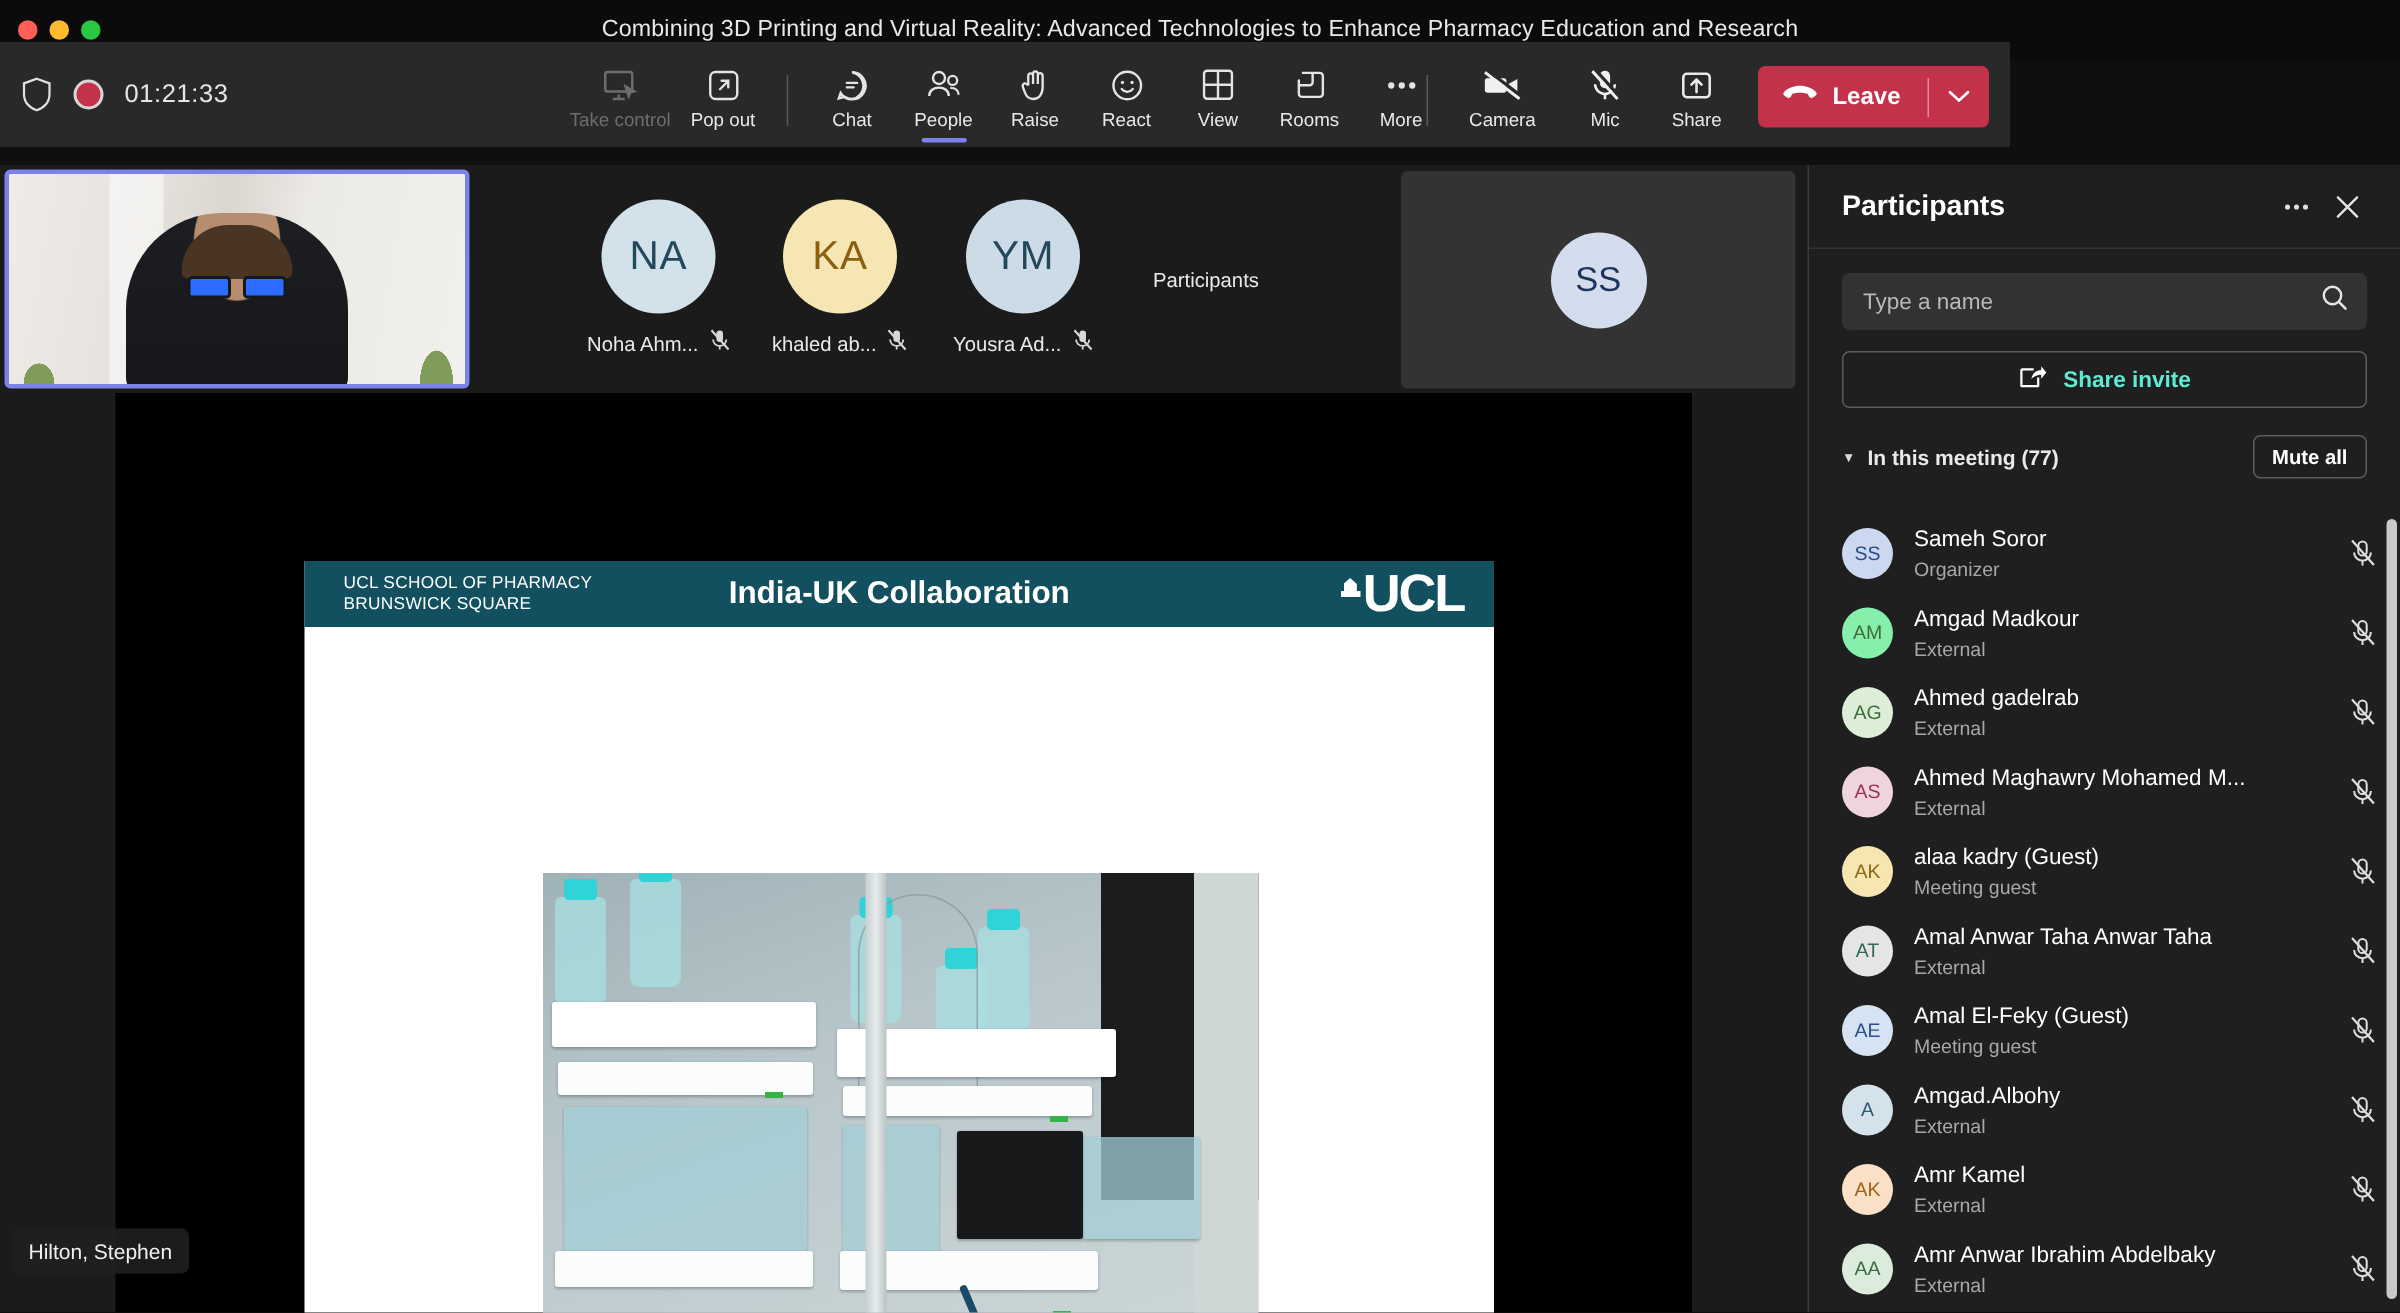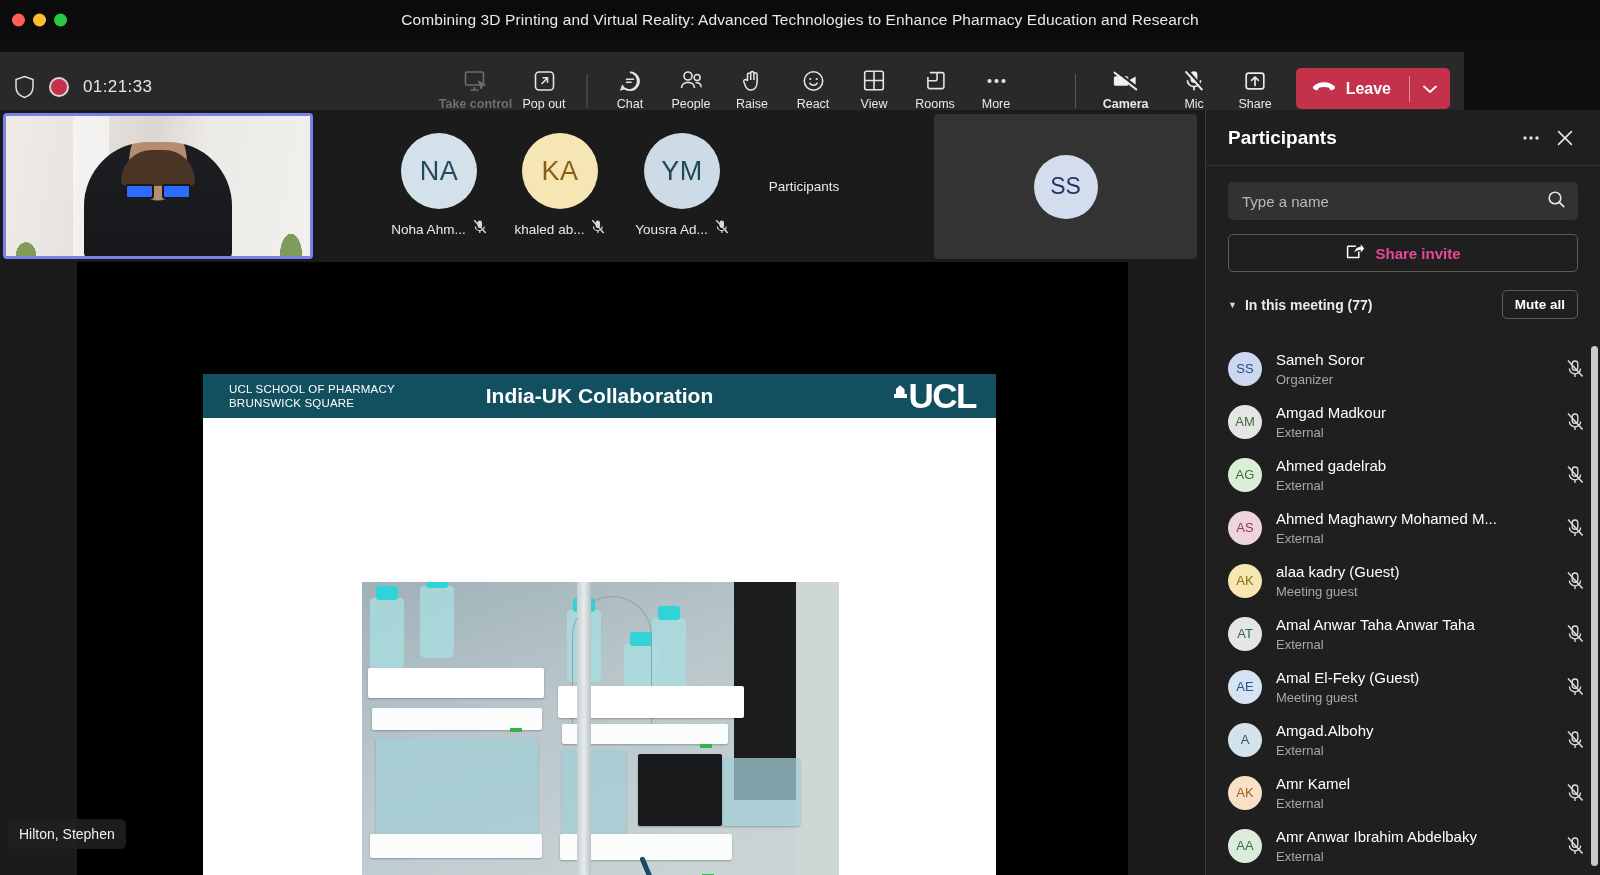--- a/index.html
+++ b/index.html
@@ -21,21 +21,21 @@
   .tl.red { background: #ff5f57; }
   .tl.yellow { background: #febc2e; }
   .tl.green { background: #28c840; }
   .title-text {
     width: 100%; text-align: center; color: #e8e8e8; font-size: 15.5px;
     letter-spacing: .1px; white-space: nowrap;
   }
 
   
   .toolbar {
-    position: absolute; left: 0; top: 52px; width: 1464px; height: 70px;
+    position: absolute; left: 0; top: 28px; width: 1340px; height: 70px;
     background: #292929; display: flex; align-items: center;
   }
   .tb-left { position: absolute; left: 14px; display: flex; align-items: center; gap: 14px; }
   .shield svg { display: block; }
   .rec-dot {
     width: 20px; height: 20px; border-radius: 50%;
     background: #c4314b; border: 2px solid #d6d6d6;
   }
   .timer { color: #e6e6e6; font-size: 17px; letter-spacing: .4px; }
 
@@ -53,21 +53,21 @@
   }
   .tbtn .ico { height: 26px; display: flex; align-items: center; justify-content: center; }
   .tbtn.disabled { color: #6e6e6e; }
   .tbtn.disabled svg { stroke: #6e6e6e; }
   .tbtn .lbl { line-height: 1; }
   .tbtn.active::after {
     content: ""; position: absolute; bottom: 3px; left: 50%; transform: translateX(-50%);
     width: 30px; height: 3px; border-radius: 2px; background: #7b83eb;
   }
   .tb-sep { width: 1px; height: 34px; background: #5a5a5a; margin: 0 12px 14px 12px; }
-  .tbtn.wide { width: 76px; font-weight: bold; }
+  .tbtn.wide { width: 76px; }
 
   .leave {
     display: flex; align-items: center; height: 41px; margin: 0 0 13px 10px;
     background: #c4314b; border-radius: 5px; overflow: hidden; cursor: pointer;
   }
   .leave-main { display: flex; align-items: center; gap: 9px; padding: 0 18px 0 15px; height: 100%; }
   .leave-main .lv-txt { color: #fff; font-size: 16px; font-weight: bold; }
   .leave-div { width: 1px; height: 26px; background: rgba(255,255,255,.45); }
   .leave-caret { padding: 0 12px; display: flex; align-items: center; height: 100%; }
 
@@ -191,21 +191,21 @@
   .search {
     height: 38px; background: #323232; border-radius: 5px; display: flex; align-items: center;
     padding: 0 12px 0 14px; margin-bottom: 14px;
   }
   .search input {
     flex: 1; background: transparent; border: none; outline: none;
     color: #e8e8e8; font-size: 15px; font-family: inherit;
   }
   .search input::placeholder { color: #b9b9b9; }
   .share-invite {
-    height: 38px; border: 1px solid #5c5c5c; border-radius: 5px; color: #ec4899; font-size: 15px;
+    height: 38px; border: 1px solid #5c5c5c; border-radius: 5px; color: #5eead4; font-size: 15px;
     display: flex; align-items: center; justify-content: center; gap: 10px; cursor: pointer;
     font-weight: bold; background: transparent;
   }
   .section-row { display: flex; align-items: center; margin: 18px 0 8px 0; }
   .sect-caret { margin-right: 8px; color: #d8d8d8; font-size: 9px; }
   .sect-label { color: #eaeaea; font-size: 14px; font-weight: bold; flex: 1; }
   .mute-all {
     border: 1px solid #5c5c5c; border-radius: 5px; color: #fff; font-size: 13.5px;
     padding: 6px 12px; cursor: pointer; background: transparent; font-weight: bold;
   }
@@ -600,21 +600,21 @@
           <svg width="19" height="20" viewBox="0 0 19 20">
               <rect x="6.2" y="2" width="5.6" height="9.4" rx="2.8" fill="none" stroke="#dedede" stroke-width="1.35"></rect>
               <path d="M3.4 9.4c0 3 2.5 5.4 5.6 5.4s5.6-2.4 5.6-5.4" fill="none" stroke="#dedede" stroke-width="1.35"></path>
               <path d="M9 14.8V18" stroke="#dedede" stroke-width="1.35"></path>
               <path d="M2 1.4 16.6 17.6" stroke="#dedede" stroke-width="1.5"></path>
             </svg>
         </div>
       </div>
 
       <div class="prow">
-        <div class="p-av" style="background:#e5e5e5;color:#3e6b3a">
+        <div class="p-av" style="background:#86efac;color:#3e6b3a">
           <span>AM</span>
           </div>
         <div class="p-txt">
           <div class="p-name">Amgad Madkour</div>
           <div class="p-role">External</div>
         </div>
         <div class="p-mic">
           <svg width="19" height="20" viewBox="0 0 19 20">
               <rect x="6.2" y="2" width="5.6" height="9.4" rx="2.8" fill="none" stroke="#dedede" stroke-width="1.35"></rect>
               <path d="M3.4 9.4c0 3 2.5 5.4 5.6 5.4s5.6-2.4 5.6-5.4" fill="none" stroke="#dedede" stroke-width="1.35"></path>

